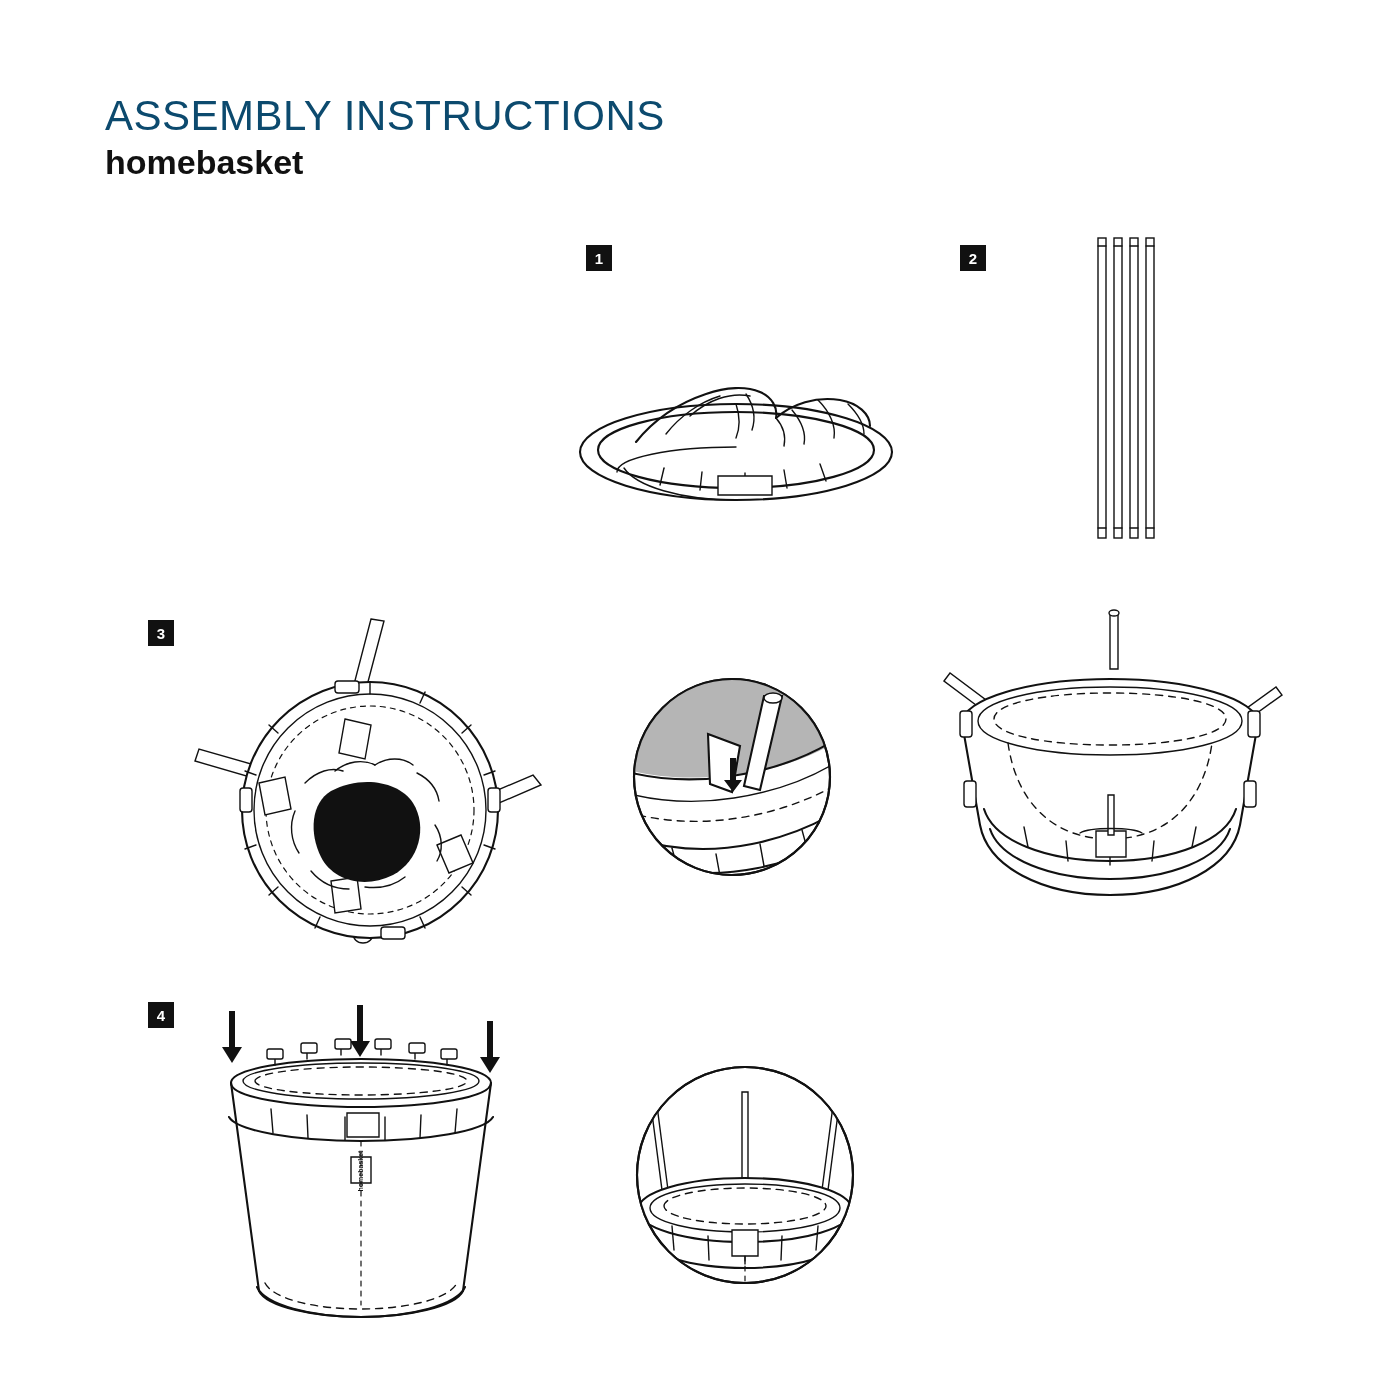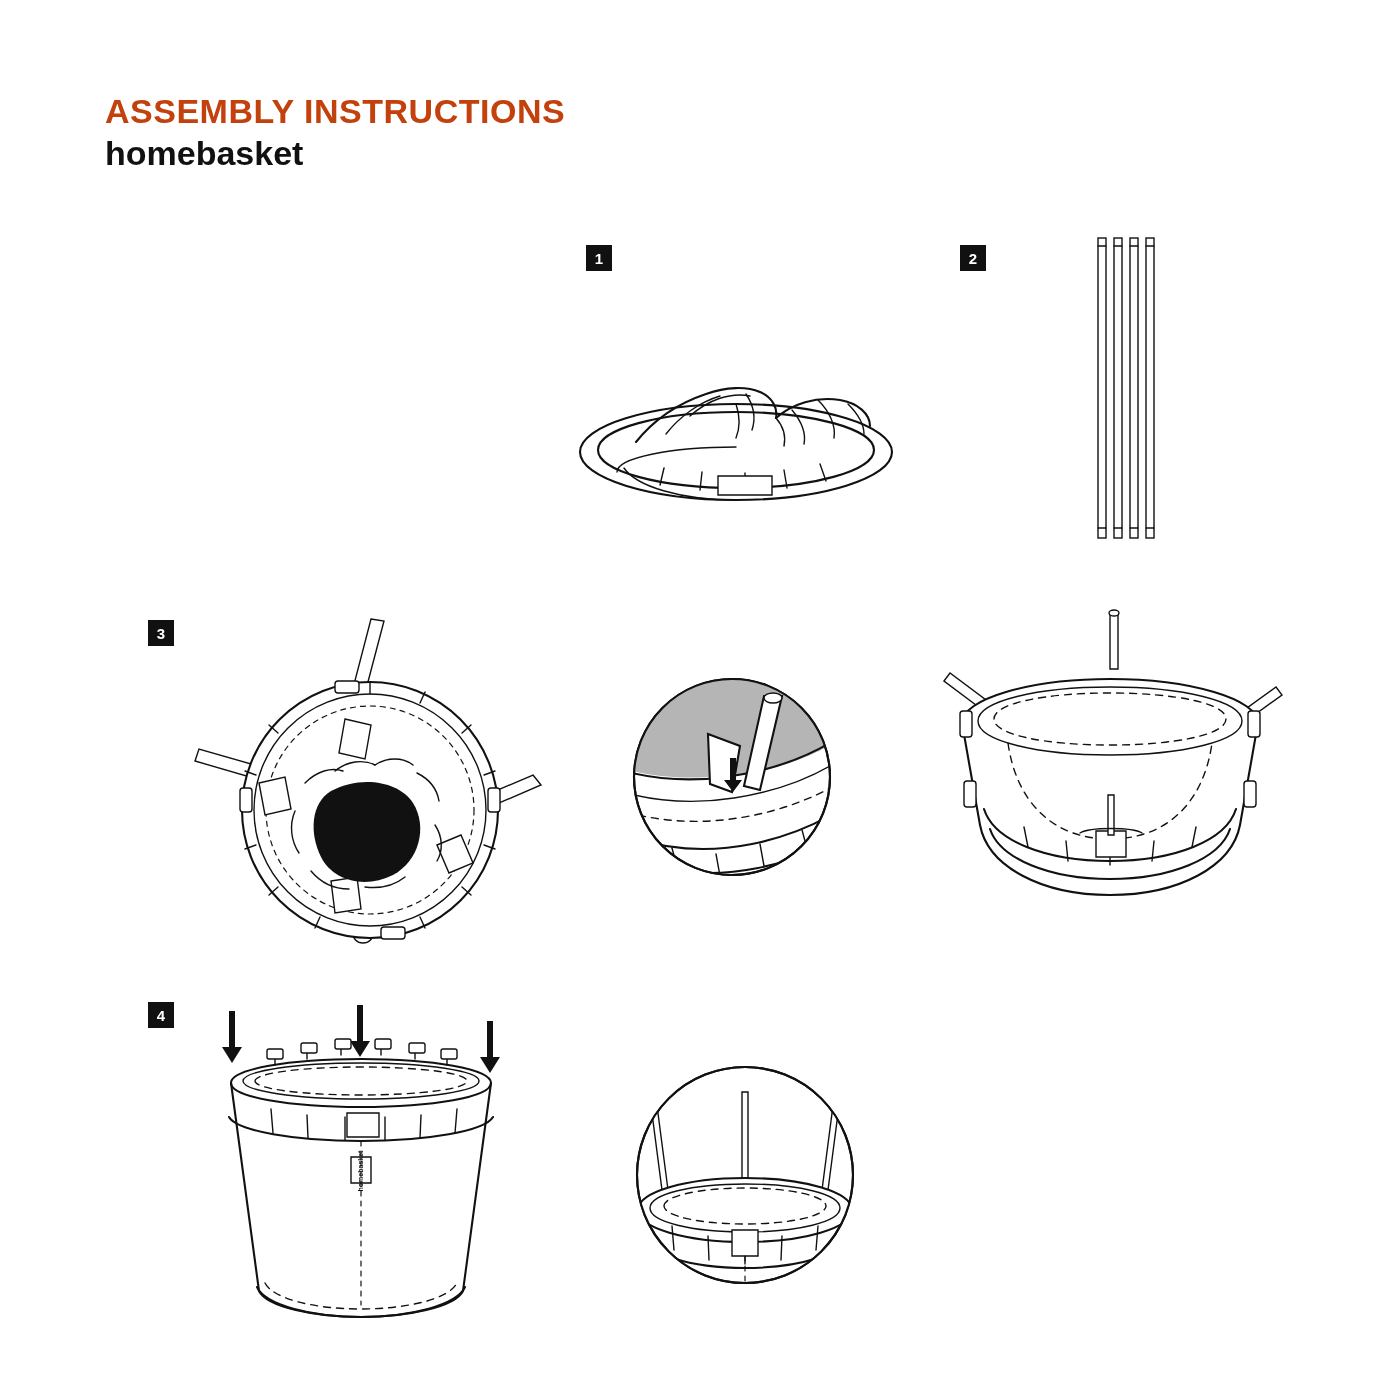--- a/index.html
+++ b/index.html
@@ -19,24 +19,24 @@
     position: absolute;
     inset: 0;
   }
   
   .header {
     position: absolute;
     left: 105px;
     top: 92px;
   }
   .title-line1 {
-    font-size: 34px;
-    font-weight: 700;
+    font-size: 42px;
+    font-weight: 400;
     letter-spacing: 0.5px;
-    color: #c2410c;
+    color: #0c4a6e;
     line-height: 1.12;
     white-space: nowrap;
   }
   .title-line2 {
     font-size: 34px;
     font-weight: 700;
     letter-spacing: 0px;
     color: #111111;
     line-height: 1.12;
     margin-top: 4px;

